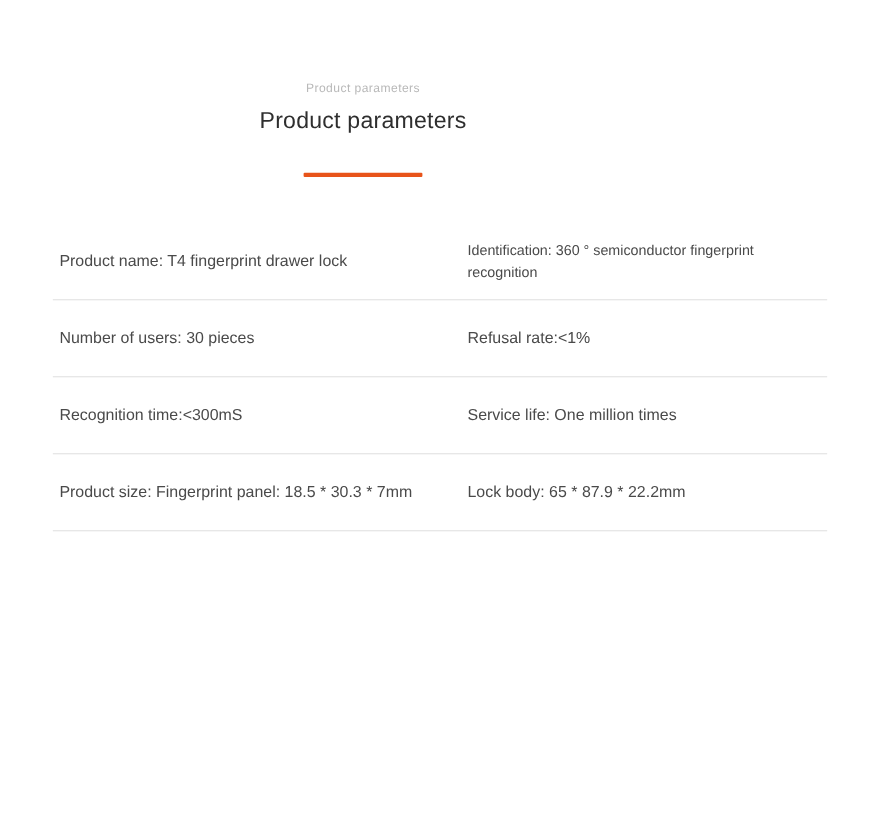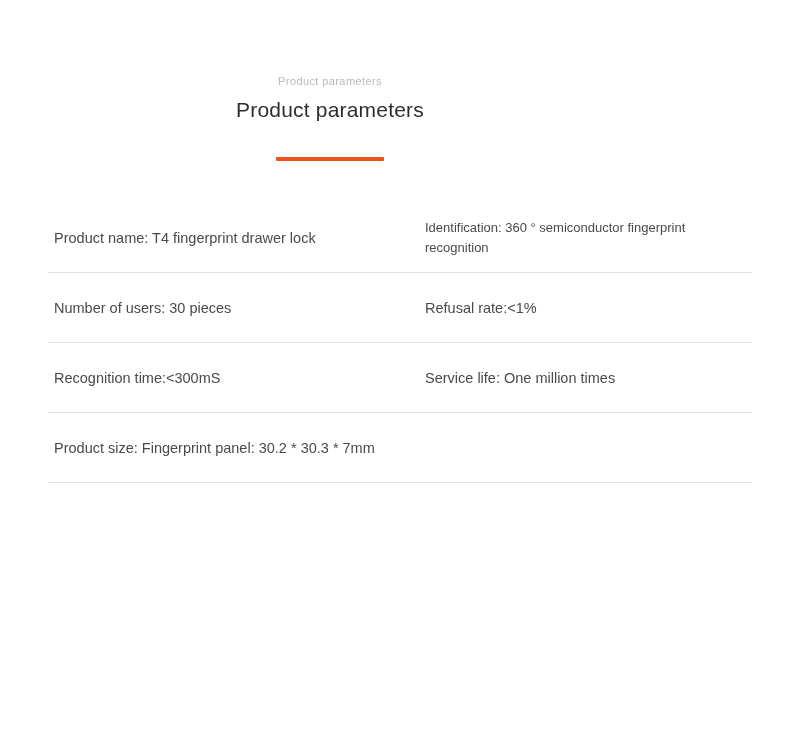--- a/index.html
+++ b/index.html
@@ -121,17 +121,18 @@
 
 
     <div class="row">
       <div class="cell left">Recognition time:&lt;300mS</div>
       <div class="cell right">Service life: One million times</div>
     </div>
 
 
 
     <div class="row">
-      <div class="cell left">Product size: Fingerprint panel: 30.2 * 30.3 * 7mm</div>
+      <div class="cell left">Product size: Fingerprint panel: 18.5 * 30.3 * 7mm</div>
+      <div class="cell right">Lock body: 65 * 87.9 * 22.2mm</div>
     </div>
 
   </div>
 </div>
 
 </body></html>

